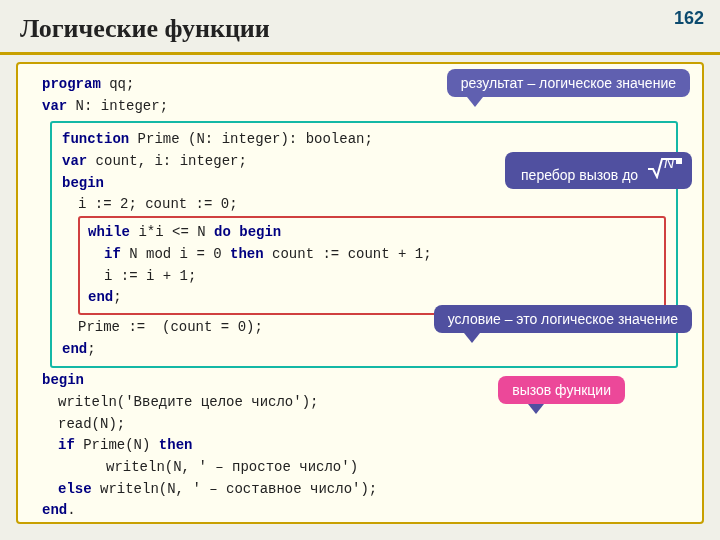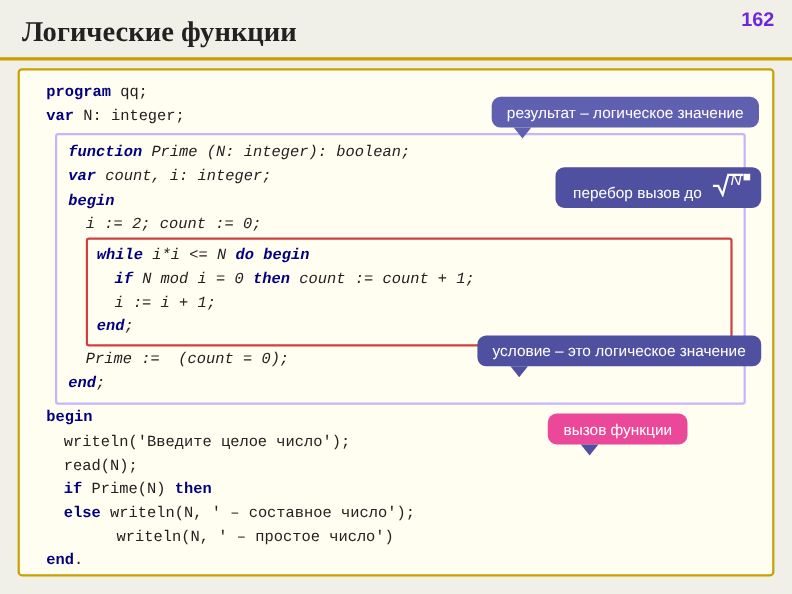--- a/index.html
+++ b/index.html
@@ -15,21 +15,21 @@
       height: 540px;
       background: #f0f0e8;
       position: relative;
     }
     .page-number {
       position: absolute;
       top: 8px;
       right: 16px;
       font-size: 18px;
       font-weight: bold;
-      color: #6d28d9;
+      color: #0c4a6e;
     }
     .title {
       position: absolute;
       top: 14px;
       left: 20px;
       font-size: 26px;
       font-weight: bold;
       color: #222;
       font-family: Liberation Serif, serif;
     }
@@ -52,25 +52,24 @@
       border-radius: 4px;
       padding: 10px 24px;
       font-family: 'Courier New', Courier, monospace;
       font-size: 14px;
       color: #222;
     }
     .code-inner {
       margin-top: 4px;
       margin-left: 8px;
       background: #fffef0;
-      border: 2px solid #c4b5fd;
+      border: 2px solid #14b8a6;
       border-radius: 3px;
       padding: 6px 10px;
       position: relative;
-      font-style: italic;
     }
     .code-line {
       line-height: 1.55;
       white-space: pre;
     }
     .code-line.indent1 { padding-left: 16px; }
 
     
     .callout {
       position: absolute;
@@ -81,21 +80,21 @@
       font-size: 14px;
       font-weight: normal;
       white-space: nowrap;
     }
     .callout::after {
       content: '';
       position: absolute;
       border-style: solid;
     }
     .callout-result {
-      top: 88px;
+      top: 69px;
       right: 30px;
     }
     .callout-result::after {
       bottom: -10px;
       left: 20px;
       border-width: 10px 8px 0 8px;
       border-color: #6060b0 transparent transparent transparent;
     }
     .callout-loop {
       top: 148px;
@@ -154,22 +153,22 @@
       </div>
 
       <div class="code-line indent1">Prime :=  (count = 0);</div>
       <div class="code-line"><span class="kw">end</span>;</div>
     </div>
 
     <div class="code-line" style="margin-top:2px;"><span class="kw">begin</span></div>
     <div class="code-line indent1">writeln('Введите целое число');</div>
     <div class="code-line indent1">read(N);</div>
     <div class="code-line indent1"><span class="kw">if</span> Prime(N) <span class="kw">then</span></div>
+    <div class="code-line" style="padding-left:64px;">writeln(N, ' – простое число')</div>
     <div class="code-line indent1"><span class="kw">else</span> writeln(N, ' – составное число');</div>
-    <div class="code-line" style="padding-left:64px;">writeln(N, ' – простое число')</div>
     <div class="code-line"><span class="kw">end</span>.</div>
   </div>
 
   <div class="callout callout-result">
     <span>результат – логическое значение</span>
   </div>
 
   <div class="callout callout-loop" style="top:152px; right:28px; padding:6px 16px;">
     <span>перебор вызов до</span>
     <span style="display:inline-block; margin-left:6px; position:relative; top:-1px;">

